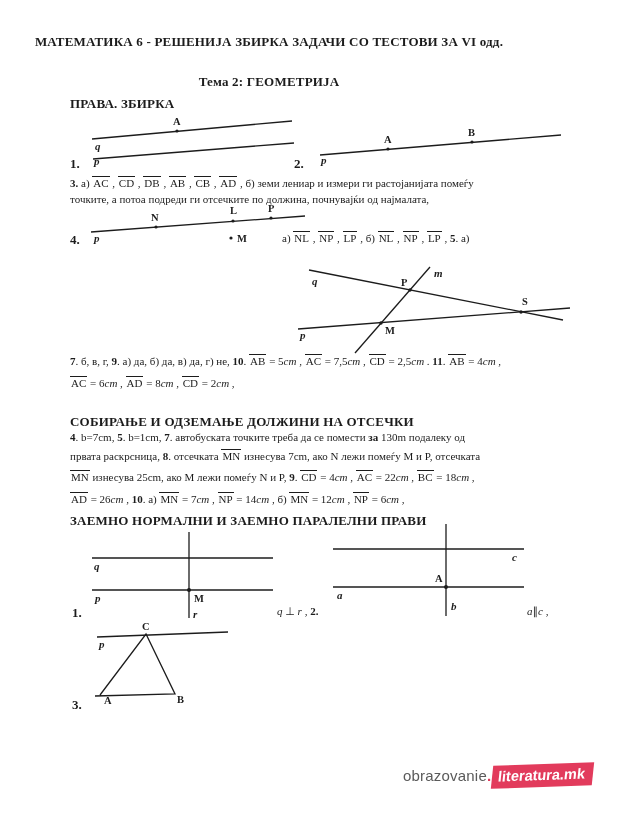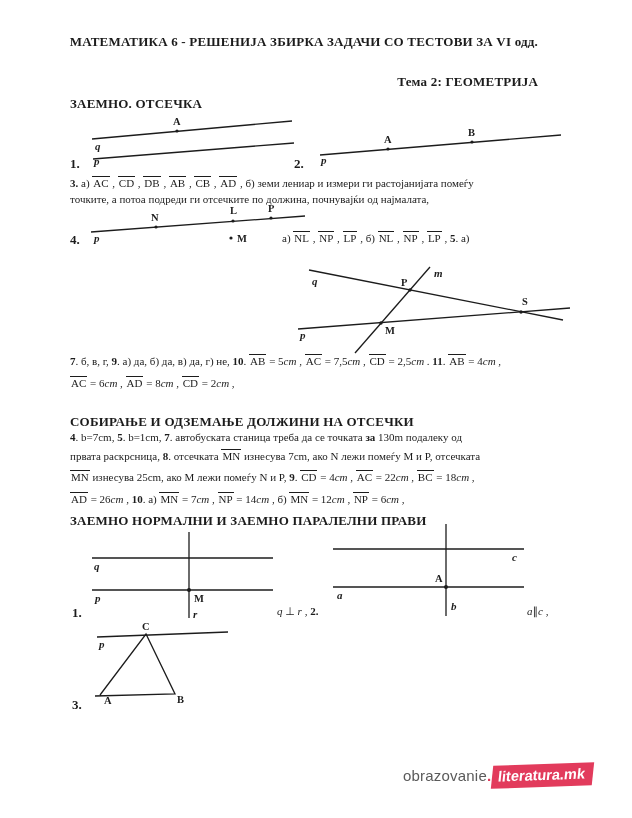--- a/index.html
+++ b/index.html
@@ -1,19 +1,19 @@
 <!DOCTYPE html>
 <html><head>
 <meta charset="utf-8">
 <style>
   html,body{margin:0;padding:0;background:#e9e9e9;}
   #page{position:relative;width:632px;height:818px;background:#ffffff;
         font-family:"Liberation Serif",serif;color:#1c1c1c;overflow:hidden;}
   .tl{position:absolute;font-size:11px;line-height:1.25;white-space:nowrap;}
-  .center{left:0;width:538px;text-align:right;}
+  .center{left:0;width:538px;text-align:center;}
   .h{font-weight:bold;font-size:13px;letter-spacing:.2px;}
   .b{font-weight:bold;}
   .i{font-style:italic;}
   .num{position:absolute;font-weight:bold;font-size:13px;}
   .ov{display:inline-block;border-top:1px solid #1c1c1c;padding:0 1px;line-height:1.1;}
   svg{position:absolute;overflow:visible;}
   svg line, svg polyline{stroke:#1c1c1c;stroke-width:1.3;fill:none;}
   svg circle{fill:#1c1c1c;}
   .lbl-line{font:italic bold 11px "Liberation Serif",serif;fill:#1c1c1c;}
   .lbl-pt{font:bold 10.5px "Liberation Serif",serif;fill:#1c1c1c;}
@@ -25,21 +25,21 @@
               padding:3px 8px 4px 6px;margin-left:1px;transform:rotate(-2deg) skewX(-8deg);}
 </style>
 </head>
 <body>
 
 <div id="page">
 
   <div class="tl center h" style="top:34px">МАТЕМАТИКА 6 - РЕШЕНИЈА ЗБИРКА ЗАДАЧИ СО ТЕСТОВИ ЗА VI одд.</div>
   <div class="tl center h" style="top:74px">Тема 2: ГЕОМЕТРИЈА</div>
 
-  <div class="tl h" style="left:70px;top:96px">ЗАЕМНО. ОТСЕЧКА</div>
+  <div class="tl h" style="left:70px;top:96px">ПРАВА. ЗБИРКА</div>
 
   <svg style="left:85px;top:112px" width="215" height="55" viewBox="0 0 215 55">
     <line x1="7" y1="27" x2="207" y2="9"></line>
     <line x1="8" y1="47" x2="209" y2="31"></line>
     <circle cx="92" cy="19" r="1.6"></circle>
     <text x="88" y="13" class="lbl-pt">A</text>
     <text x="10" y="38" class="lbl-line">q</text>
     <text x="9" y="53" class="lbl-line">p</text>
   </svg>
 
@@ -87,21 +87,21 @@
     <text x="227" y="42" class="lbl-pt">S</text>
     <text x="17" y="22" class="lbl-line">q</text>
     <text x="139" y="14" class="lbl-line">m</text>
     <text x="5" y="76" class="lbl-line">p</text>
   </svg>
 
   <div class="tl" style="left:70px;top:354px"><span class="b">7</span><span>. б, в, г,  </span><span class="b">9</span><span>. а) да, б) да, в) да, г) не, </span><span class="b">10</span><span>. </span><span class="ov">AB</span><span> = 5</span><span class="i">cm</span><span> ,  </span><span class="ov">AC</span><span> = 7,5</span><span class="i">cm</span><span> ,  </span><span class="ov">CD</span><span> = 2,5</span><span class="i">cm</span><span> .  </span><span class="b">11</span><span>. </span><span class="ov">AB</span><span> = 4</span><span class="i">cm</span><span> ,</span></div>
   <div class="tl" style="left:70px;top:376px"><span class="ov">AC</span><span> = 6</span><span class="i">cm</span><span> ,  </span><span class="ov">AD</span><span> = 8</span><span class="i">cm</span><span> ,  </span><span class="ov">CD</span><span> = 2</span><span class="i">cm</span><span> ,</span></div>
 
   <div class="tl h" style="left:70px;top:414px">СОБИРАЊЕ И ОДЗЕМАЊЕ ДОЛЖИНИ НА ОТСЕЧКИ</div>
-  <div class="tl" style="left:70px;top:431px"><span class="b">4</span><span>. b=7cm, </span><span class="b">5</span><span>. b=1cm, </span><span class="b">7</span><span>. автобуската станица треба да се точката </span><span class="b">за</span><span> 130m подалеку од</span></div>
+  <div class="tl" style="left:70px;top:431px"><span class="b">4</span><span>. b=7cm, </span><span class="b">5</span><span>. b=1cm, </span><span class="b">7</span><span>. автобуската точките треба да се помести </span><span class="b">за</span><span> 130m подалеку од</span></div>
   <div class="tl" style="left:70px;top:449px"><span>првата раскрсница,  </span><span class="b">8</span><span>. отсечката </span><span class="ov">MN</span><span> изнесува 7cm, ако N лежи помеѓу M и P,  отсечката</span></div>
   <div class="tl" style="left:70px;top:470px"><span class="ov">MN</span><span> изнесува 25cm, ако M лежи помеѓу N и P,  </span><span class="b">9</span><span>.  </span><span class="ov">CD</span><span> = 4</span><span class="i">cm</span><span> ,  </span><span class="ov">AC</span><span> = 22</span><span class="i">cm</span><span> ,  </span><span class="ov">BC</span><span> = 18</span><span class="i">cm</span><span> ,</span></div>
   <div class="tl" style="left:70px;top:492px"><span class="ov">AD</span><span> = 26</span><span class="i">cm</span><span> , </span><span class="b">10</span><span>. а) </span><span class="ov">MN</span><span> = 7</span><span class="i">cm</span><span> ,  </span><span class="ov">NP</span><span> = 14</span><span class="i">cm</span><span> , б) </span><span class="ov">MN</span><span> = 12</span><span class="i">cm</span><span> ,  </span><span class="ov">NP</span><span> = 6</span><span class="i">cm</span><span> ,</span></div>
 
   <div class="tl h" style="left:70px;top:513px">ЗАЕМНО НОРМАЛНИ И ЗАЕМНО ПАРАЛЕЛНИ ПРАВИ</div>
 
   <svg style="left:68px;top:528px" width="245" height="95" viewBox="0 0 245 95">
     <line x1="121" y1="4" x2="121" y2="90"></line>
     <line x1="24" y1="30" x2="205" y2="30"></line>
     <line x1="24" y1="62" x2="205" y2="62"></line>

